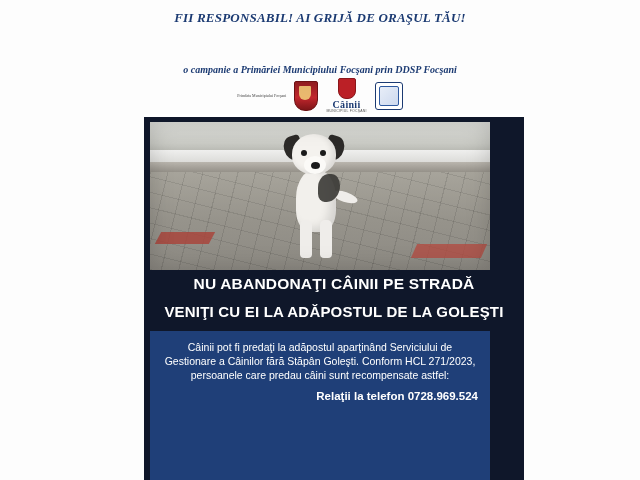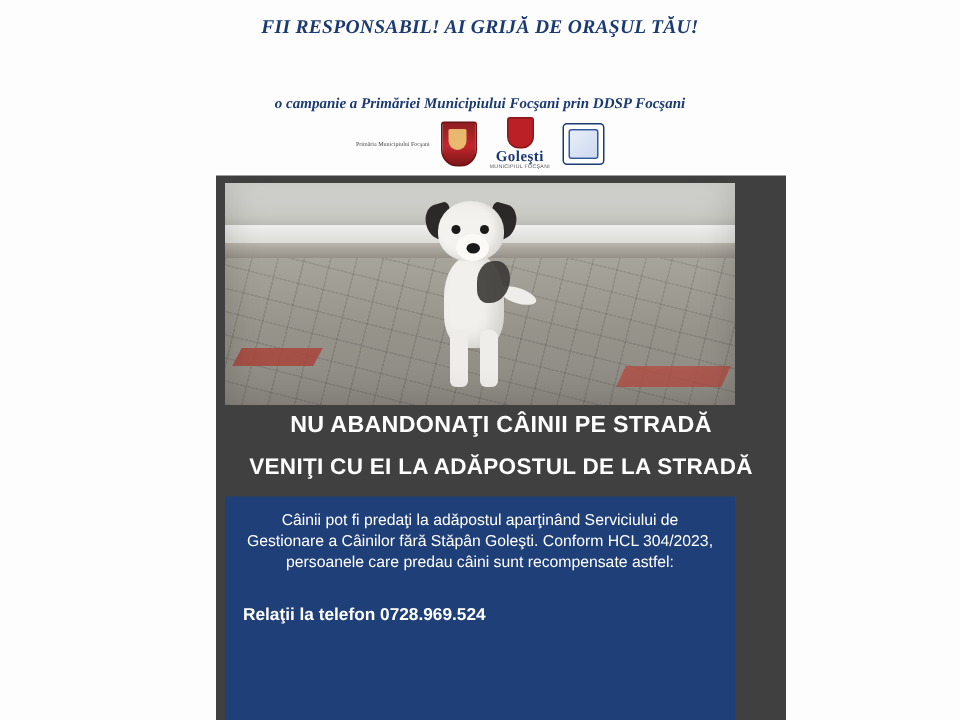--- a/index.html
+++ b/index.html
@@ -147,21 +147,21 @@
     line-height: 1.15;
   }
 
   
   .card {
     position: absolute;
     left: 144px;
     top: 114px;
     width: 380px;
     bottom: 0;
-    background: #404040;
+    background: #0f172a;
     border-top: 3px solid #ffffff;
   }
   .photo {
     position: absolute;
     left: 6px;
     top: 5px;
     width: 340px;
     height: 148px;
     overflow: hidden;
     background: #9a9a93;
@@ -286,41 +286,41 @@
     margin: 0 0 4px 0;
   }
   .blue-panel ul {
     margin: 0 0 5px 0;
     padding-left: 26px;
     font-size: 10.5px;
     line-height: 1.45;
   }
   .blue-panel li { margin: 0; }
   .phone {
-    text-align: left;
+    text-align: right;
     font-size: 11.5px;
     font-weight: bold;
-    margin-top: 21px;
+    margin-top: 7px;
   }
 </style>
 </head>
 <body>
 
 <div class="poster">
   <div class="page-inner"></div>
 
   <div class="headline-1">FII RESPONSABIL!  AI GRIJĂ DE ORAŞUL TĂU!</div>
   <div class="subline">o campanie a Primăriei Municipiului Focşani prin DDSP Focşani</div>
 
   <div class="logos">
     <div class="logo-left-text">Primăria Municipiului Focşani</div>
     <div class="crest"></div>
     <div class="city-logo">
       <div class="shield"></div>
-      <div class="city-name">Goleşti</div>
+      <div class="city-name">Câinii</div>
       <div class="city-sub">MUNICIPIUL FOCŞANI</div>
     </div>
     <div class="ddsp-logo">
       <div class="inner"></div>
     </div>
   </div>
 
   <div class="card">
 
     <div class="photo">
@@ -344,20 +344,20 @@
         <div class="head"></div>
         <div class="muzzle"></div>
         <div class="eye-l"></div>
         <div class="eye-r"></div>
         <div class="nose"></div>
       </div>
       <div class="photo-vignette"></div>
     </div>
 
     <div class="call-1">NU ABANDONAŢI CÂINII PE STRADĂ</div>
-    <div class="call-2">VENIŢI CU EI LA ADĂPOSTUL DE LA STRADĂ</div>
+    <div class="call-2">VENIŢI CU EI LA ADĂPOSTUL DE LA GOLEŞTI</div>
 
     <div class="blue-panel">
-      <p class="intro">Câinii pot fi predaţi la adăpostul aparţinând Serviciului de Gestionare a Câinilor fără Stăpân Goleşti. Conform HCL 304/2023, persoanele care predau câini sunt recompensate astfel:</p>
+      <p class="intro">Câinii pot fi predaţi la adăpostul aparţinând Serviciului de Gestionare a Câinilor fără Stăpân Goleşti. Conform HCL 271/2023, persoanele care predau câini sunt recompensate astfel:</p>
       <div class="phone">Relaţii la telefon 0728.969.524</div>
     </div>
   </div>
 </div>
 
 </body></html>

